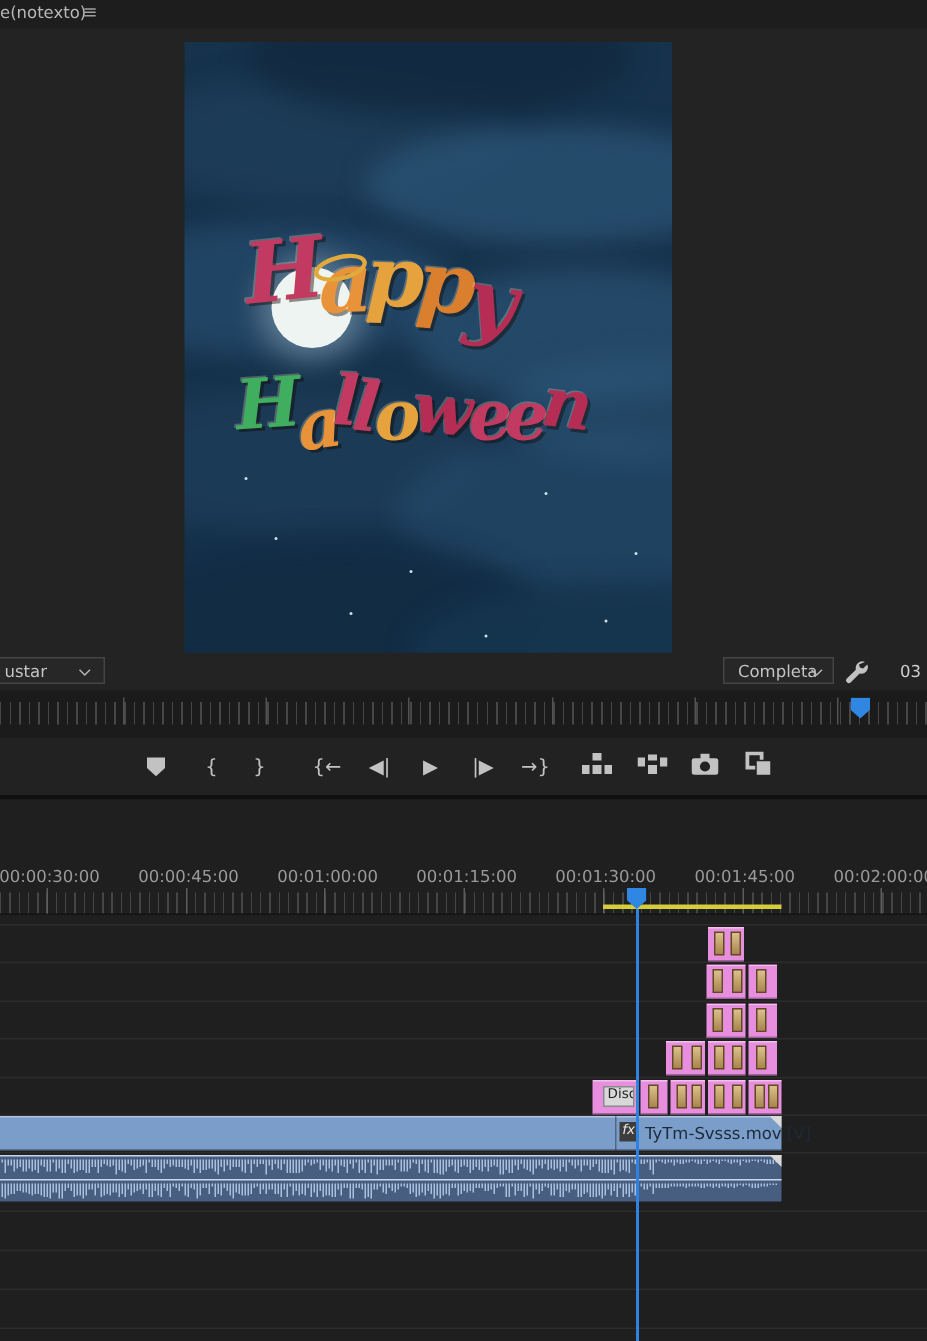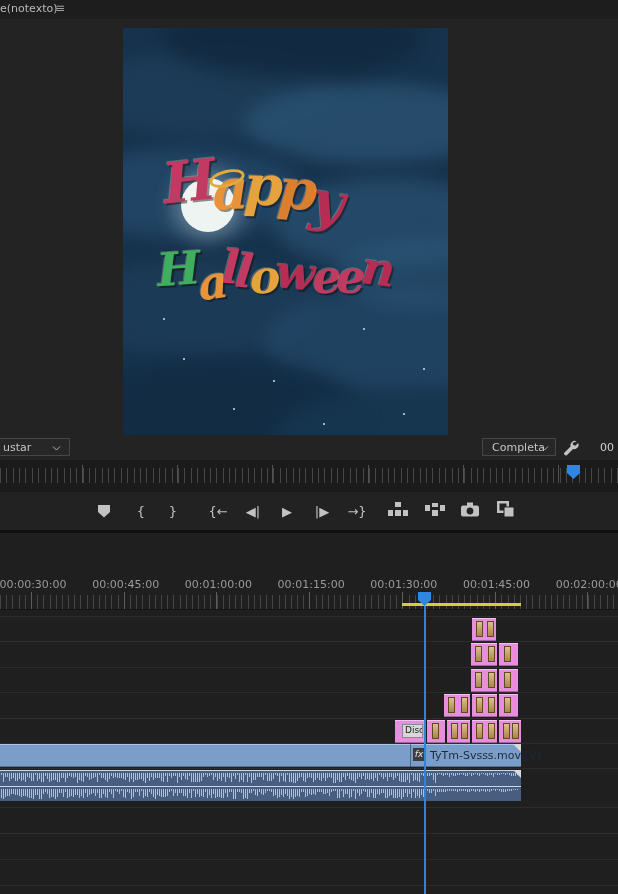--- a/index.html
+++ b/index.html
@@ -115,21 +115,21 @@
   <span class="abs" style="left:9px;top:2px;">Completa</span>
   <svg class="abs" style="right:6px;top:7px;" width="9" height="5">
       <path d="M1 0.5 L4.5 4 L8 0.5" stroke="#b5b5b5" fill="none"></path>
     </svg>
 </div>
 <div class="abs" style="left:562px;top:439px;">
   <svg width="17" height="17" viewBox="0 0 16 16">
     <path d="M13.8 2.2 a4.1 4.1 0 0 0 -5.7 4.8 L2.4 12.6 a1.7 1.7 0 0 0 2.4 2.4 L10.4 9.4 a4.1 4.1 0 0 0 4.8 -5.7 L12.6 6.3 10.6 5.7 10 3.7 Z" fill="#c2c2c2"></path>
   </svg>
 </div>
-<div class="abs tcright" style="left:600px;top:441px;">00</div>
+<div class="abs tcright" style="left:600px;top:441px;">03</div>
 
 <div class="abs miniruler">
   <div class="abs mticks"></div>
   <div class="abs bluepent" style="left:567px;top:5px;width:13px;height:14px;"></div>
 <div class="mmajor abs" style="left: 82px;"></div>
     <div class="mmajor abs" style="left: 177px;"></div>
     <div class="mmajor abs" style="left: 272px;"></div>
     <div class="mmajor abs" style="left: 368px;"></div>
     <div class="mmajor abs" style="left: 463px;"></div>
     <div class="mmajor abs" style="left: 558px;"></div>

